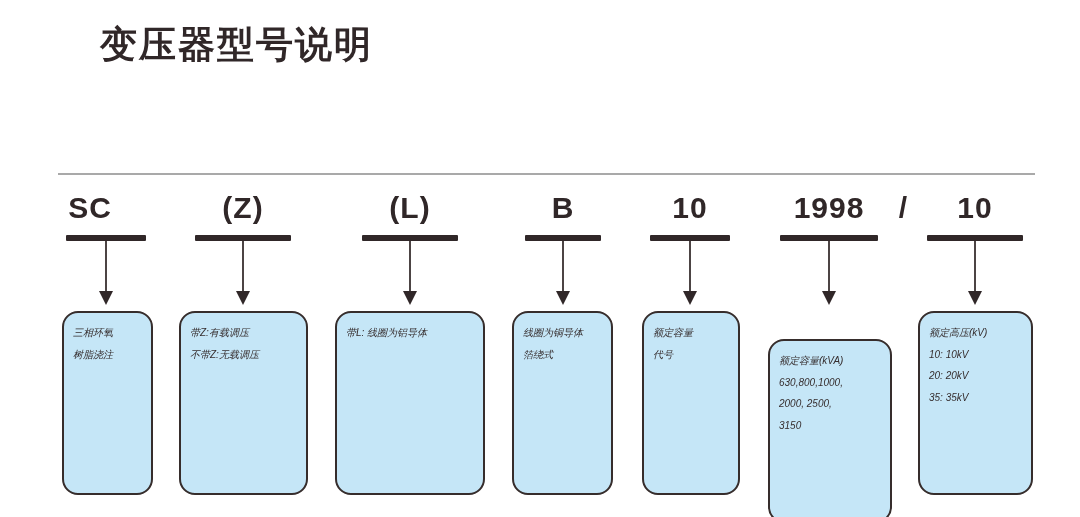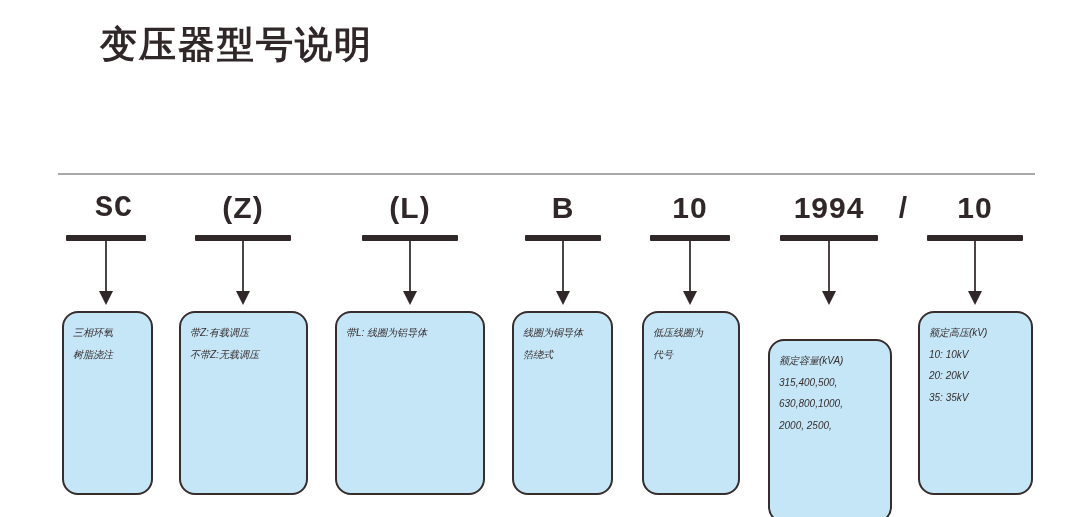--- a/index.html
+++ b/index.html
@@ -80,21 +80,21 @@
   }
 </style>
 </head>
 <body>
 
 <div class="stage">
   <div class="title">变压器型号说明</div>
   <div class="topline"></div>
   <div class="slash">/</div>
   <div id="columns">
-      <div class="code" style="left: 114px; font-family: Liberation Mono, monospace;">SC</div>
+      <div class="code" style="left: 90px;">SC</div>
       <div class="bar" style="left: 66px; width: 80px;"></div>
       <div class="arrow-stem" style="left: 106px;"></div>
       <div class="arrow-head" style="left: 106px;"></div>
       <div class="box" style="left: 62px; width: 91px;">
         <div class="line">三相环氧</div>
         <div class="line">树脂浇注</div>
       </div>
       <div class="code" style="left: 243px;">(Z)</div>
       <div class="bar" style="left: 195px; width: 96px;"></div>
       <div class="arrow-stem" style="left: 243px;"></div>
@@ -116,32 +116,32 @@
       <div class="arrow-head" style="left: 563px;"></div>
       <div class="box" style="left: 512px; width: 101px;">
         <div class="line">线圈为铜导体</div>
         <div class="line">箔绕式</div>
       </div>
       <div class="code" style="left: 690px;">10</div>
       <div class="bar" style="left: 650px; width: 80px;"></div>
       <div class="arrow-stem" style="left: 690px;"></div>
       <div class="arrow-head" style="left: 690px;"></div>
       <div class="box" style="left: 642px; width: 98px;">
-        <div class="line">低压线圈为</div>
+        <div class="line">额定容量</div>
         <div class="line">代号</div>
       </div>
-      <div class="code" style="left: 829px;">1994</div>
+      <div class="code" style="left: 829px;">1998</div>
       <div class="bar" style="left: 780px; width: 98px;"></div>
       <div class="arrow-stem" style="left: 829px;"></div>
       <div class="arrow-head" style="left: 829px;"></div>
       <div class="box" style="left: 768px; width: 124px; margin-top: 28px;">
         <div class="line">额定容量(kVA)</div>
-        <div class="line">315,400,500,</div>
         <div class="line">630,800,1000,</div>
         <div class="line">2000, 2500,</div>
+        <div class="line">3150</div>
       </div>
       <div class="code" style="left: 975px;">10</div>
       <div class="bar" style="left: 927px; width: 96px;"></div>
       <div class="arrow-stem" style="left: 975px;"></div>
       <div class="arrow-head" style="left: 975px;"></div>
       <div class="box" style="left: 918px; width: 115px;">
         <div class="line">额定高压(kV)</div>
         <div class="line">10: 10kV</div>
         <div class="line">20: 20kV</div>
         <div class="line">35: 35kV</div>

